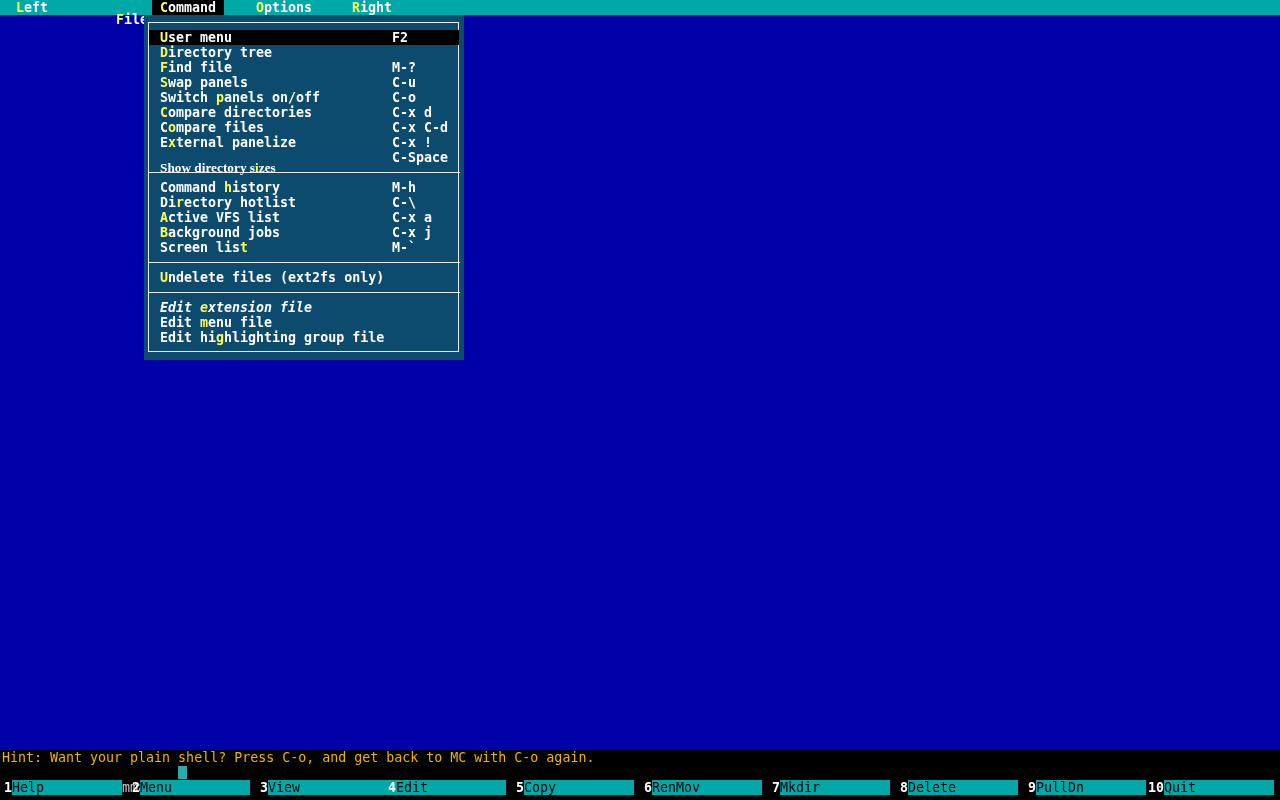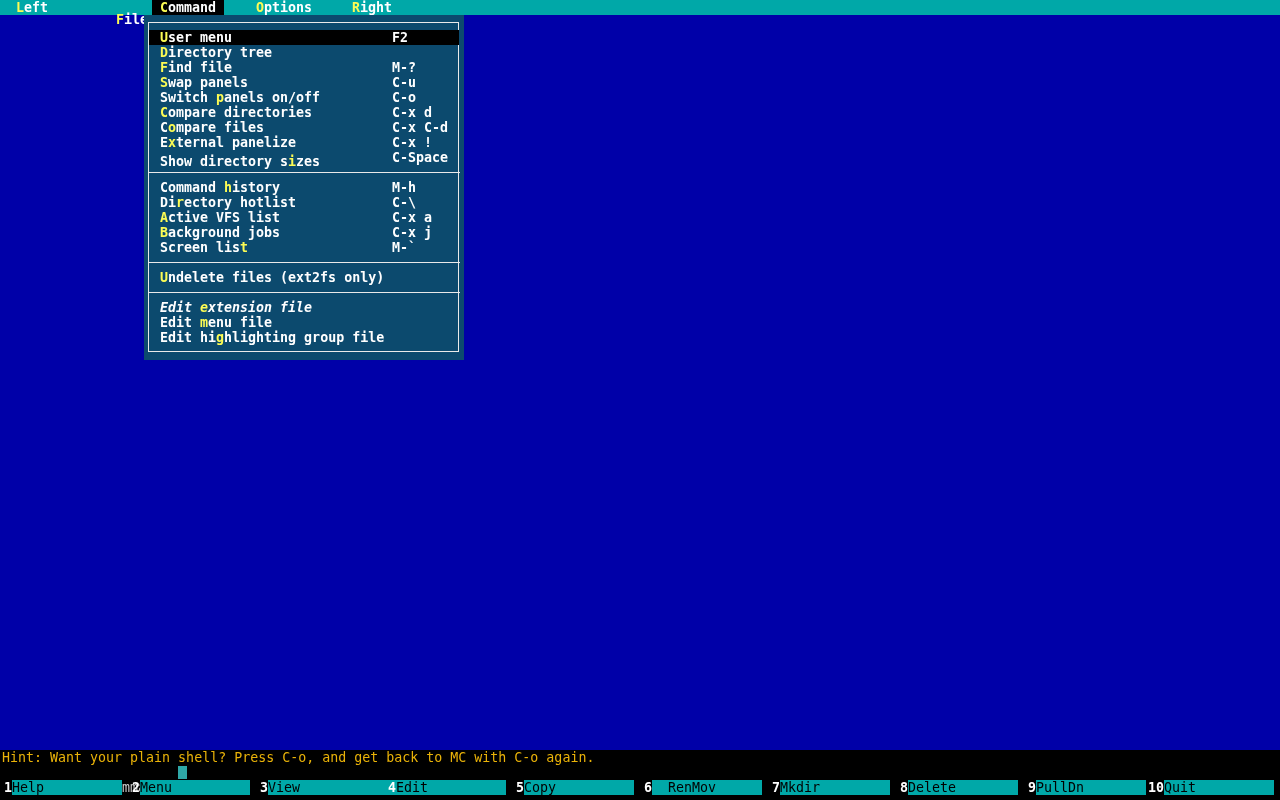--- a/index.html
+++ b/index.html
@@ -135,21 +135,21 @@
     <div class="frame"></div>
   <div class="menu-sel" style="top: 15px;"></div>
       <div class="t" style="left: 0px; top: 15px; width: 320px; height: 15px;"><span class="w" style="position: absolute; left: 16px; top: 0px;"><span class="hk">U</span>ser menu</span><span class="w" style="position: absolute; left: 248px; top: 0px; white-space: pre;">F2</span></div>
       <div class="t" style="left: 0px; top: 30px; width: 320px; height: 15px;"><span class="w" style="position: absolute; left: 16px; top: 0px;"><span class="hk">D</span>irectory tree</span></div>
       <div class="t" style="left: 0px; top: 45px; width: 320px; height: 15px;"><span class="w" style="position: absolute; left: 16px; top: 0px;"><span class="hk">F</span>ind file</span><span class="w" style="position: absolute; left: 248px; top: 0px; white-space: pre;">M-?</span></div>
       <div class="t" style="left: 0px; top: 60px; width: 320px; height: 15px;"><span class="w" style="position: absolute; left: 16px; top: 0px;"><span class="hk">S</span>wap panels</span><span class="w" style="position: absolute; left: 248px; top: 0px; white-space: pre;">C-u</span></div>
       <div class="t" style="left: 0px; top: 75px; width: 320px; height: 15px;"><span class="w" style="position: absolute; left: 16px; top: 0px;">Switch <span class="hk">p</span>anels on/off</span><span class="w" style="position: absolute; left: 248px; top: 0px; white-space: pre;">C-o</span></div>
       <div class="t" style="left: 0px; top: 90px; width: 320px; height: 15px;"><span class="w" style="position: absolute; left: 16px; top: 0px;"><span class="hk">C</span>ompare directories</span><span class="w" style="position: absolute; left: 248px; top: 0px; white-space: pre;">C-x d</span></div>
       <div class="t" style="left: 0px; top: 105px; width: 320px; height: 15px;"><span class="w" style="position: absolute; left: 16px; top: 0px;">C<span class="hk">o</span>mpare files</span><span class="w" style="position: absolute; left: 248px; top: 0px; white-space: pre;">C-x C-d</span></div>
       <div class="t" style="left: 0px; top: 120px; width: 320px; height: 15px;"><span class="w" style="position: absolute; left: 16px; top: 0px;">E<span class="hk">x</span>ternal panelize</span><span class="w" style="position: absolute; left: 248px; top: 0px; white-space: pre;">C-x !</span></div>
-      <div class="t" style="left: 0px; top: 135px; width: 320px; height: 15px;"><span class="w" style="position: absolute; left: 16px; top: 4px;">Show directory s<span class="hk">i</span>zes</span><span class="w" style="position: absolute; left: 248px; top: 0px; white-space: pre;">C-Space</span></div>
+      <div class="t" style="left: 0px; top: 135px; width: 320px; height: 15px;"><span class="w" style="position: absolute; left: 16px; top: 10px; font-family: Liberation Serif, serif;">Show directory s<span class="hk">i</span>zes</span><span class="w" style="position: absolute; left: 248px; top: 0px; white-space: pre;">C-Space</span></div>
       <div class="menu-sep" style="top: 157px;"></div>
       <div class="t" style="left: 0px; top: 165px; width: 320px; height: 15px;"><span class="w" style="position: absolute; left: 16px; top: 0px;">Command <span class="hk">h</span>istory</span><span class="w" style="position: absolute; left: 248px; top: 0px; white-space: pre;">M-h</span></div>
       <div class="t" style="left: 0px; top: 180px; width: 320px; height: 15px;"><span class="w" style="position: absolute; left: 16px; top: 0px;">Di<span class="hk">r</span>ectory hotlist</span><span class="w" style="position: absolute; left: 248px; top: 0px; white-space: pre;">C-\</span></div>
       <div class="t" style="left: 0px; top: 195px; width: 320px; height: 15px;"><span class="w" style="position: absolute; left: 16px; top: 0px;"><span class="hk">A</span>ctive VFS list</span><span class="w" style="position: absolute; left: 248px; top: 0px; white-space: pre;">C-x a</span></div>
       <div class="t" style="left: 0px; top: 210px; width: 320px; height: 15px;"><span class="w" style="position: absolute; left: 16px; top: 0px;"><span class="hk">B</span>ackground jobs</span><span class="w" style="position: absolute; left: 248px; top: 0px; white-space: pre;">C-x j</span></div>
       <div class="t" style="left: 0px; top: 225px; width: 320px; height: 15px;"><span class="w" style="position: absolute; left: 16px; top: 0px;">Screen lis<span class="hk">t</span></span><span class="w" style="position: absolute; left: 248px; top: 0px; white-space: pre;">M-`</span></div>
       <div class="menu-sep" style="top: 247px;"></div>
       <div class="t" style="left: 0px; top: 255px; width: 320px; height: 15px;"><span class="w" style="position: absolute; left: 16px; top: 0px;"><span class="hk">U</span>ndelete files (ext2fs only)</span></div>
       <div class="menu-sep" style="top: 277px;"></div>
       <div class="t" style="left: 0px; top: 285px; width: 320px; height: 15px; font-style: italic;"><span class="w" style="position: absolute; left: 16px; top: 0px;">Edit <span class="hk">e</span>xtension file</span></div>
@@ -166,21 +166,21 @@
       <div class="kb-label" style="left: 12px; width: 110px;">Help</div>
       <div class="kb-num" style="left: 118px; width: 22px;">2</div>
       <div class="kb-label" style="left: 140px; width: 110px;">Menu</div>
       <div class="kb-num" style="left: 246px; width: 22px;">3</div>
       <div class="kb-label" style="left: 268px; width: 132px;">View</div>
       <div class="kb-num" style="left: 374px; width: 22px;">4</div>
       <div class="kb-label" style="left: 396px; width: 110px;">Edit</div>
       <div class="kb-num" style="left: 502px; width: 22px;">5</div>
       <div class="kb-label" style="left: 524px; width: 110px;">Copy</div>
       <div class="kb-num" style="left: 630px; width: 22px;">6</div>
-      <div class="kb-label" style="left: 652px; width: 110px; padding-left: 16px;">RenMov</div>
+      <div class="kb-label" style="left: 652px; width: 110px;">RenMov</div>
       <div class="kb-num" style="left: 758px; width: 22px;">7</div>
       <div class="kb-label" style="left: 780px; width: 110px;">Mkdir</div>
       <div class="kb-num" style="left: 886px; width: 22px;">8</div>
       <div class="kb-label" style="left: 908px; width: 110px;">Delete</div>
       <div class="kb-num" style="left: 1014px; width: 22px;">9</div>
       <div class="kb-label" style="left: 1036px; width: 110px;">PullDn</div>
       <div class="kb-num" style="left: 1142px; width: 22px;">10</div>
       <div class="kb-label" style="left: 1164px; width: 110px;">Quit</div>
     </div>
 </div>

